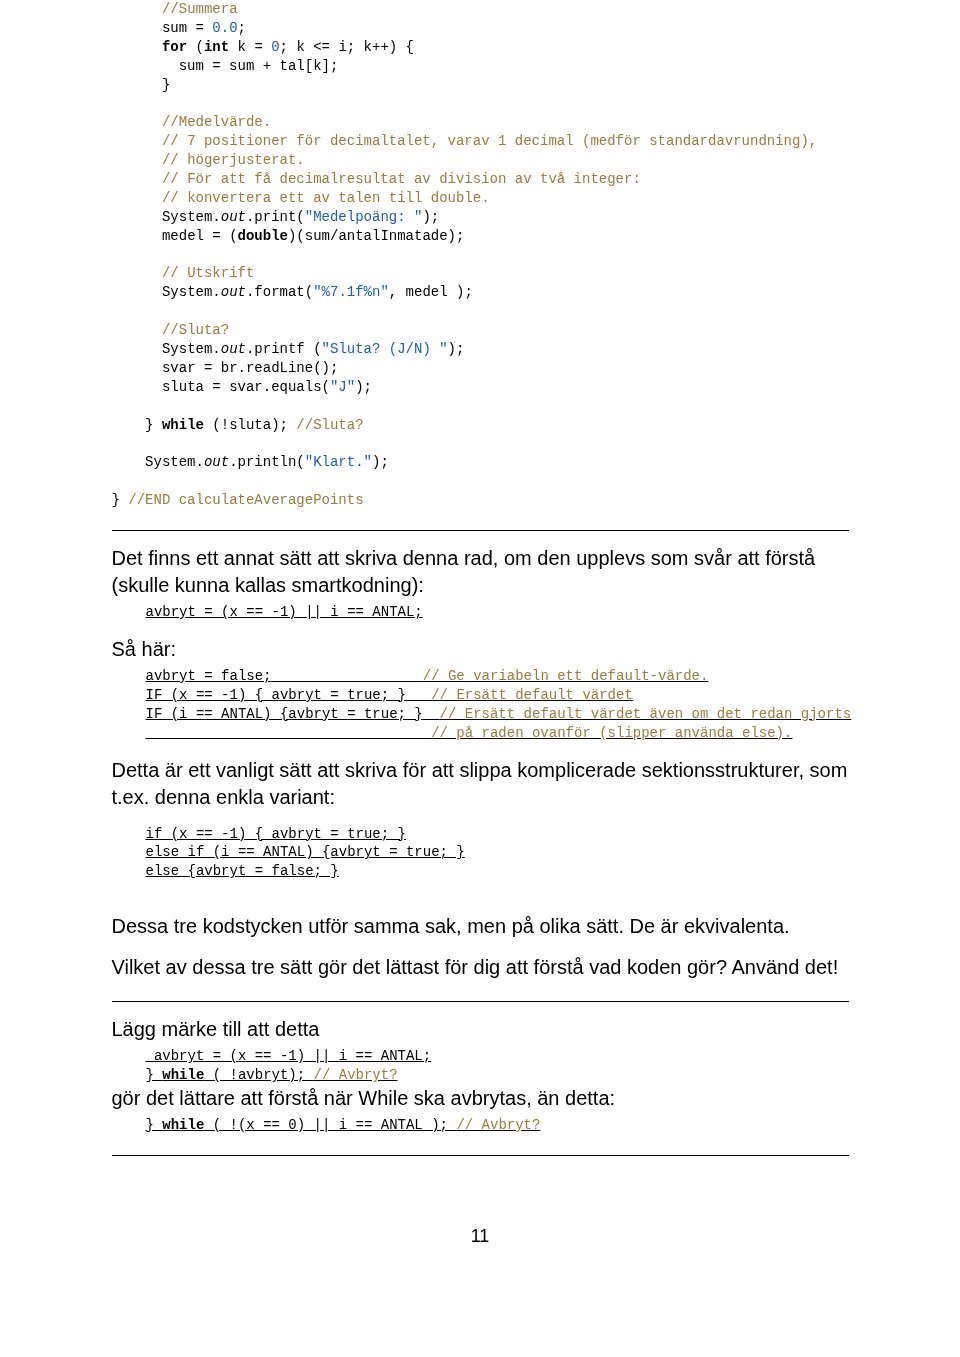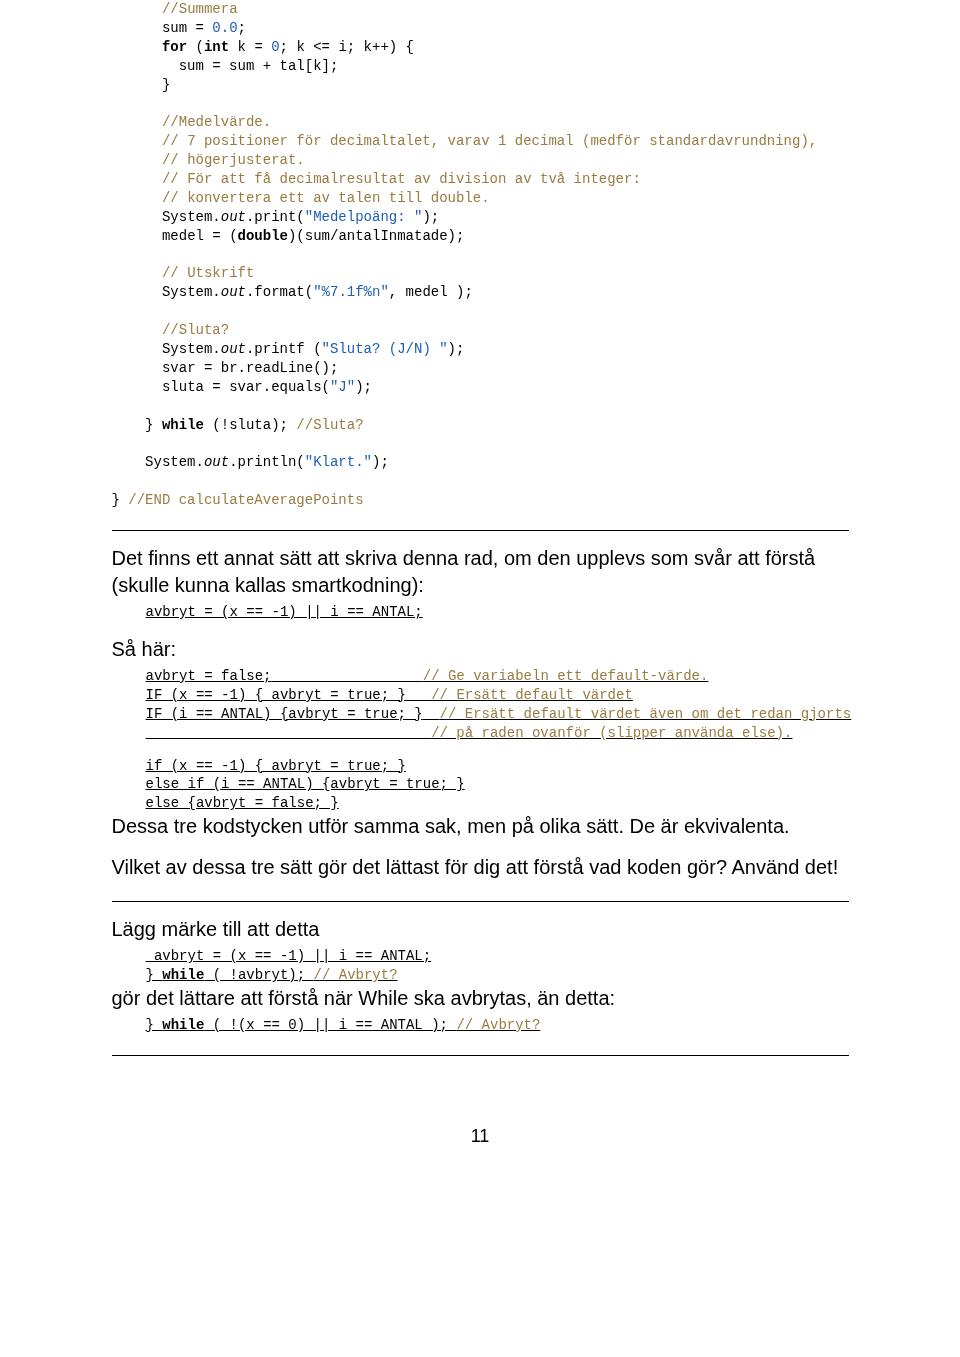--- a/index.html
+++ b/index.html
@@ -88,26 +88,27 @@
 
 <p class="para">Det finns ett annat sätt att skriva denna rad, om den upplevs som svår att förstå (skulle kunna kallas smartkodning):</p>
 <pre class="indent1"><span>avbryt = (x == -1) || i == ANTAL;</span></pre>
 
 <p class="para" style="margin-top:14px">Så här:</p>
 <pre class="indent1"><span>avbryt = false;</span>                  <span class="cm">// Ge variabeln ett default-värde.</span>
 <span>IF (x == -1) { avbryt = true; }</span>   <span class="cm">// Ersätt default värdet</span>
 <span>IF (i == ANTAL) {avbryt = true; }</span>  <span class="cm">// Ersätt default värdet även om det redan gjorts</span>
                                   <span class="cm">// på raden ovanför (slipper använda else).</span></pre>
 
+<p class="para" style="margin-top:14px">Detta är ett vanligt sätt att skriva för att slippa komplicerade sektionsstrukturer, som t.ex. denna enkla variant:</p>
 
 <pre class="indent1" style="margin-top:14px"><span>if (x == -1) { avbryt = true; }</span>
 <span>else if (i == ANTAL) {avbryt = true; }</span>
 <span>else {avbryt = false; }</span></pre>
 
-<p class="para" style="margin-top:0">Dessa tre kodstycken utför samma sak, men på olika sätt. De är ekvivalenta.</p>
+<p class="para" style="margin-top:32px">Dessa tre kodstycken utför samma sak, men på olika sätt. De är ekvivalenta.</p>
 
 <p class="para" style="margin-top:14px">Vilket av dessa tre sätt gör det lättast för dig att förstå vad koden gör? Använd det!</p>
 
 <hr class="sep">
 
 <p class="para">Lägg märke till att detta</p>
 <pre class="indent1"> <span>avbryt = (x == -1) || i == ANTAL;</span>
 <span>} </span><span class="kw">while</span><span> ( !avbryt); </span><span class="cm">// Avbryt?</span></pre>
 
 <p class="para" style="margin-top:0">gör det lättare att förstå när While ska avbrytas, än detta:</p>

